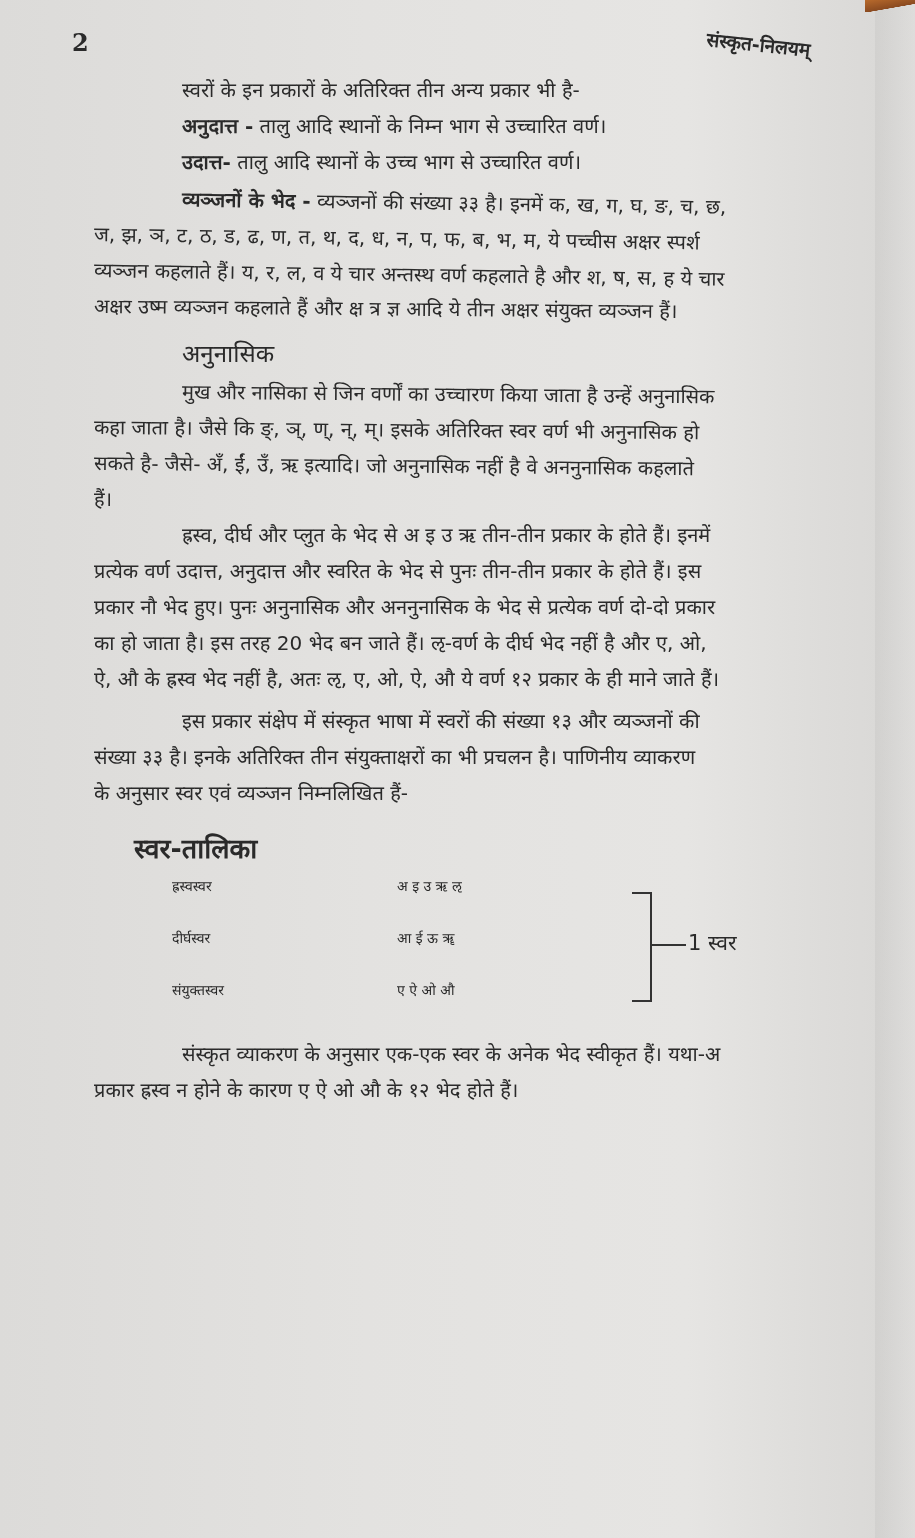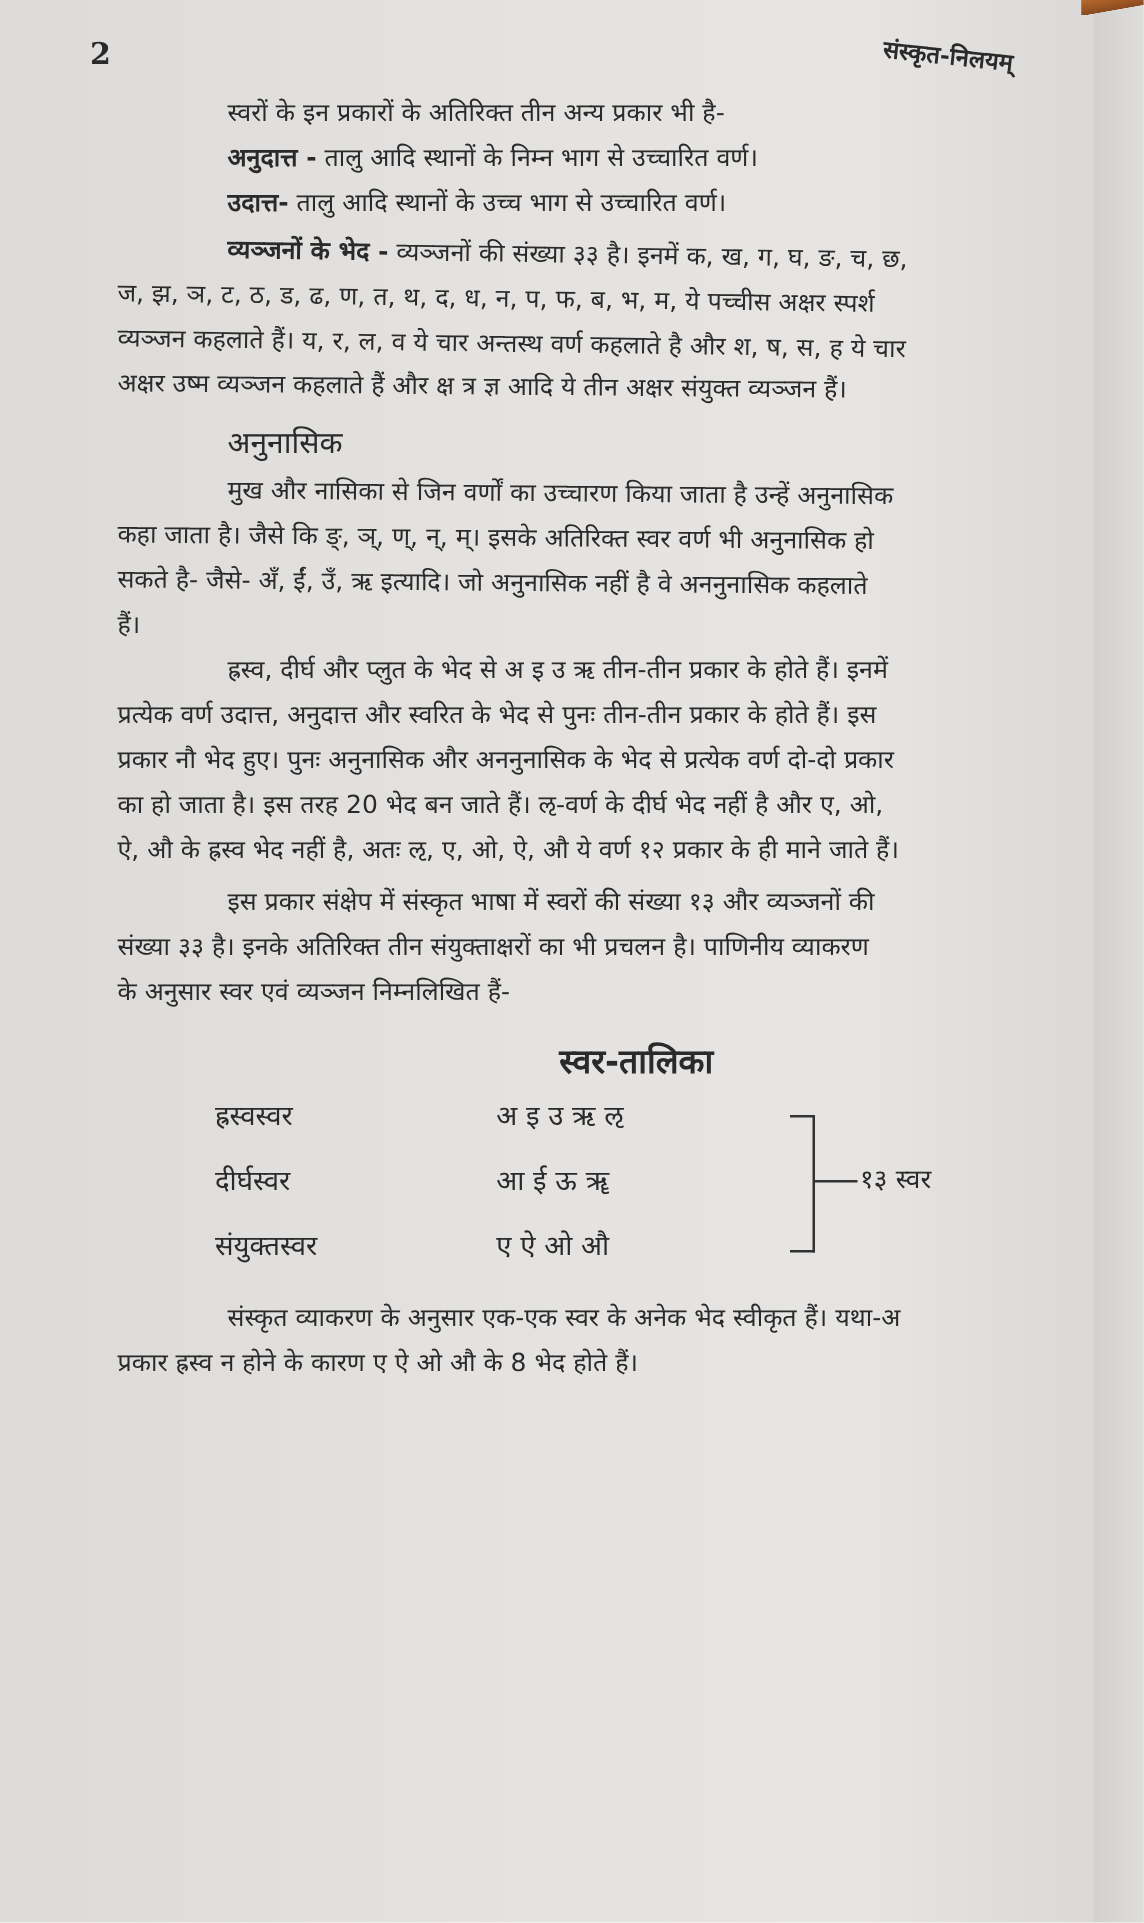--- a/index.html
+++ b/index.html
@@ -20,24 +20,24 @@
   .page-number { position: absolute; left: 72px; top: 28px; font-family: "DejaVu Serif", serif; font-size: 24px; font-weight: bold; color: #2a2a2a; }
   .running-head { position: absolute; left: 708px; top: 26px; font-size: 19px; font-weight: bold; transform: rotate(6deg); transform-origin: left top; color: #2a2a2a; }
   .content { position: absolute; left: 94px; top: 72px; width: 790px; }
   .line { font-size: 20px; line-height: 36px; white-space: nowrap; margin: 0; }
   .indent { padding-left: 88px; }
   .noindent { padding-left: 0; }
   .tilt1 { transform: rotate(0.8deg); transform-origin: left center; }
   .tilt2 { transform: rotate(0.5deg); transform-origin: left center; }
   .bold { font-weight: bold; }
   .heading { font-size: 24px; font-weight: normal; margin: 12px 0 4px 88px; }
-  .center-heading { font-size: 27px; font-weight: bold; text-align: center; margin: 18px 0 10px 0; padding-left: 40px; }
+  .center-heading { font-size: 27px; font-weight: bold; text-align: left; margin: 18px 0 10px 0; padding-left: 40px; }
   .para { margin-bottom: 6px; }
   .table { position: relative; margin-left: 78px; height: 160px; }
-  .trow { position: absolute; left: 0; font-size: 22px; }
+  .trow { position: absolute; left: 0; font-size: 14px; }
   .tlabel { display: inline-block; width: 225px; }
   .bracket { position: absolute; left: 460px; top: 16px; width: 18px; height: 106px; border-top: 2px solid #333; border-right: 2px solid #333; border-bottom: 2px solid #333; }
   .bracket-stem { position: absolute; left: 480px; top: 68px; width: 34px; height: 2px; background: #333; }
   .total { position: absolute; left: 516px; top: 52px; font-size: 21px; }
 </style>
 </head>
 <body>
 
 <div class="page-fold"></div>
 <div class="corner"></div>
@@ -90,22 +90,22 @@
         <span class="tlabel">ह्रस्वस्वर</span><span>अ इ उ ऋ ऌ</span>
       </div>
       <div class="trow" style="top:52px">
         <span class="tlabel">दीर्घस्वर</span><span>आ ई ऊ ॠ</span>
       </div>
       <div class="trow" style="top:104px">
         <span class="tlabel">संयुक्तस्वर</span><span>ए ऐ ओ औ</span>
       </div>
       <div class="bracket"></div>
       <div class="bracket-stem"></div>
-      <div class="total">१३ स्वर</div>
+      <div class="total">1 स्वर</div>
     </div>
   </section>
 
   <section>
     <p class="line indent">संस्कृत व्याकरण के अनुसार एक-एक स्वर के अनेक भेद स्वीकृत हैं। यथा-अ</p>
-    <p class="line noindent">प्रकार ह्रस्व न होने के कारण ए ऐ ओ औ के 8 भेद होते हैं।</p>
+    <p class="line noindent">प्रकार ह्रस्व न होने के कारण ए ऐ ओ औ के १२ भेद होते हैं।</p>
   </section>
 
 </div>
 
 </body></html>

